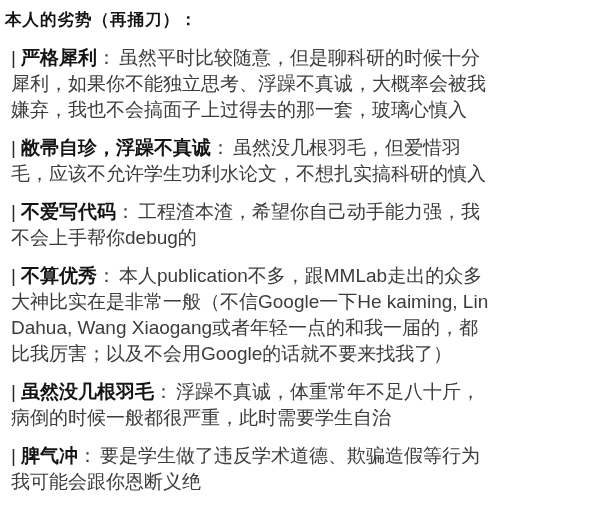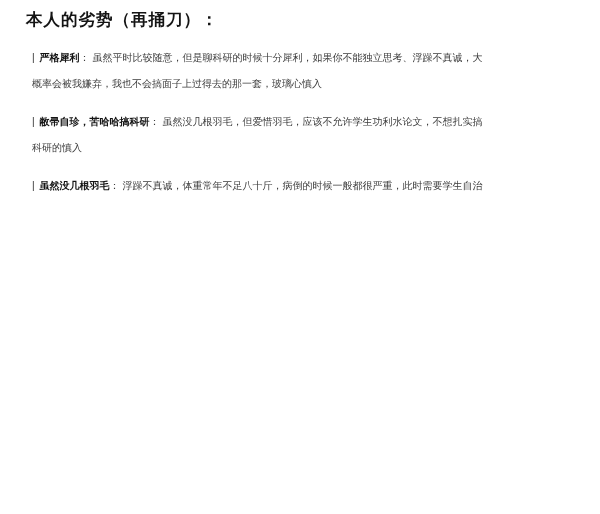--- a/index.html
+++ b/index.html
@@ -10,32 +10,32 @@
   body {
     width: 600px;
     height: 514px;
     overflow: hidden;
     font-family: "Liberation Sans", sans-serif;
     -webkit-font-smoothing: antialiased;
   }
   .page {
     box-sizing: border-box;
     width: 508px;
-    padding: 5px 18px 0 26px;
+    padding: 5px 18px 0 5px;
   }
   .doc-title {
     font-size: 16.5px;
     font-weight: 700;
     color: #141414;
     line-height: 28px;
     letter-spacing: 1px;
     margin: 0 0 10px 0;
   }
   .item {
-    font-size: 10px;
+    font-size: 19px;
     line-height: 26px;
     color: #3c3c3c;
     margin: 12px 0 11px 0;
     padding-left: 6px;
     word-break: break-all;
   }
   .marker {
     color: #2b2b2b;
     margin-right: 5px;
     font-weight: 400;
@@ -54,23 +54,26 @@
 </style>
 </head>
 <body>
 
 <div class="page">
 
   <h2 class="doc-title">本人的劣势（再捅刀）：</h2>
 
   <p class="item"><span class="marker">|</span><span class="head">严格犀利</span><span class="colon">：</span><span class="body-text">虽然平时比较随意，但是聊科研的时候十分犀利，如果你不能独立思考、浮躁不真诚，大概率会被我嫌弃，我也不会搞面子上过得去的那一套，玻璃心慎入</span></p>
 
-  <p class="item"><span class="marker">|</span><span class="head">敝帚自珍，苦哈哈搞科研</span><span class="colon">：</span><span class="body-text">虽然没几根羽毛，但爱惜羽毛，应该不允许学生功利水论文，不想扎实搞科研的慎入</span></p>
+  <p class="item"><span class="marker">|</span><span class="head">敝帚自珍，浮躁不真诚</span><span class="colon">：</span><span class="body-text">虽然没几根羽毛，但爱惜羽毛，应该不允许学生功利水论文，不想扎实搞科研的慎入</span></p>
 
+  <p class="item"><span class="marker">|</span><span class="head">不爱写代码</span><span class="colon">：</span><span class="body-text">工程渣本渣，希望你自己动手能力强，我不会上手帮你debug的</span></p>
 
+  <p class="item"><span class="marker">|</span><span class="head">不算优秀</span><span class="colon">：</span><span class="body-text">本人publication不多，跟MMLab走出的众多大神比实在是非常一般（不信Google一下He kaiming, Lin Dahua, Wang Xiaogang或者年轻一点的和我一届的，都比我厉害；以及不会用Google的话就不要来找我了）</span></p>
 
   <p class="item"><span class="marker">|</span><span class="head">虽然没几根羽毛</span><span class="colon">：</span><span class="body-text">浮躁不真诚，体重常年不足八十斤，病倒的时候一般都很严重，此时需要学生自治</span></p>
 
 
 
+  <p class="item"><span class="marker">|</span><span class="head">脾气冲</span><span class="colon">：</span><span class="body-text">要是学生做了违反学术道德、欺骗造假等行为我可能会跟你恩断义绝</span></p>
 
 
 </div>
 
 </body></html>

